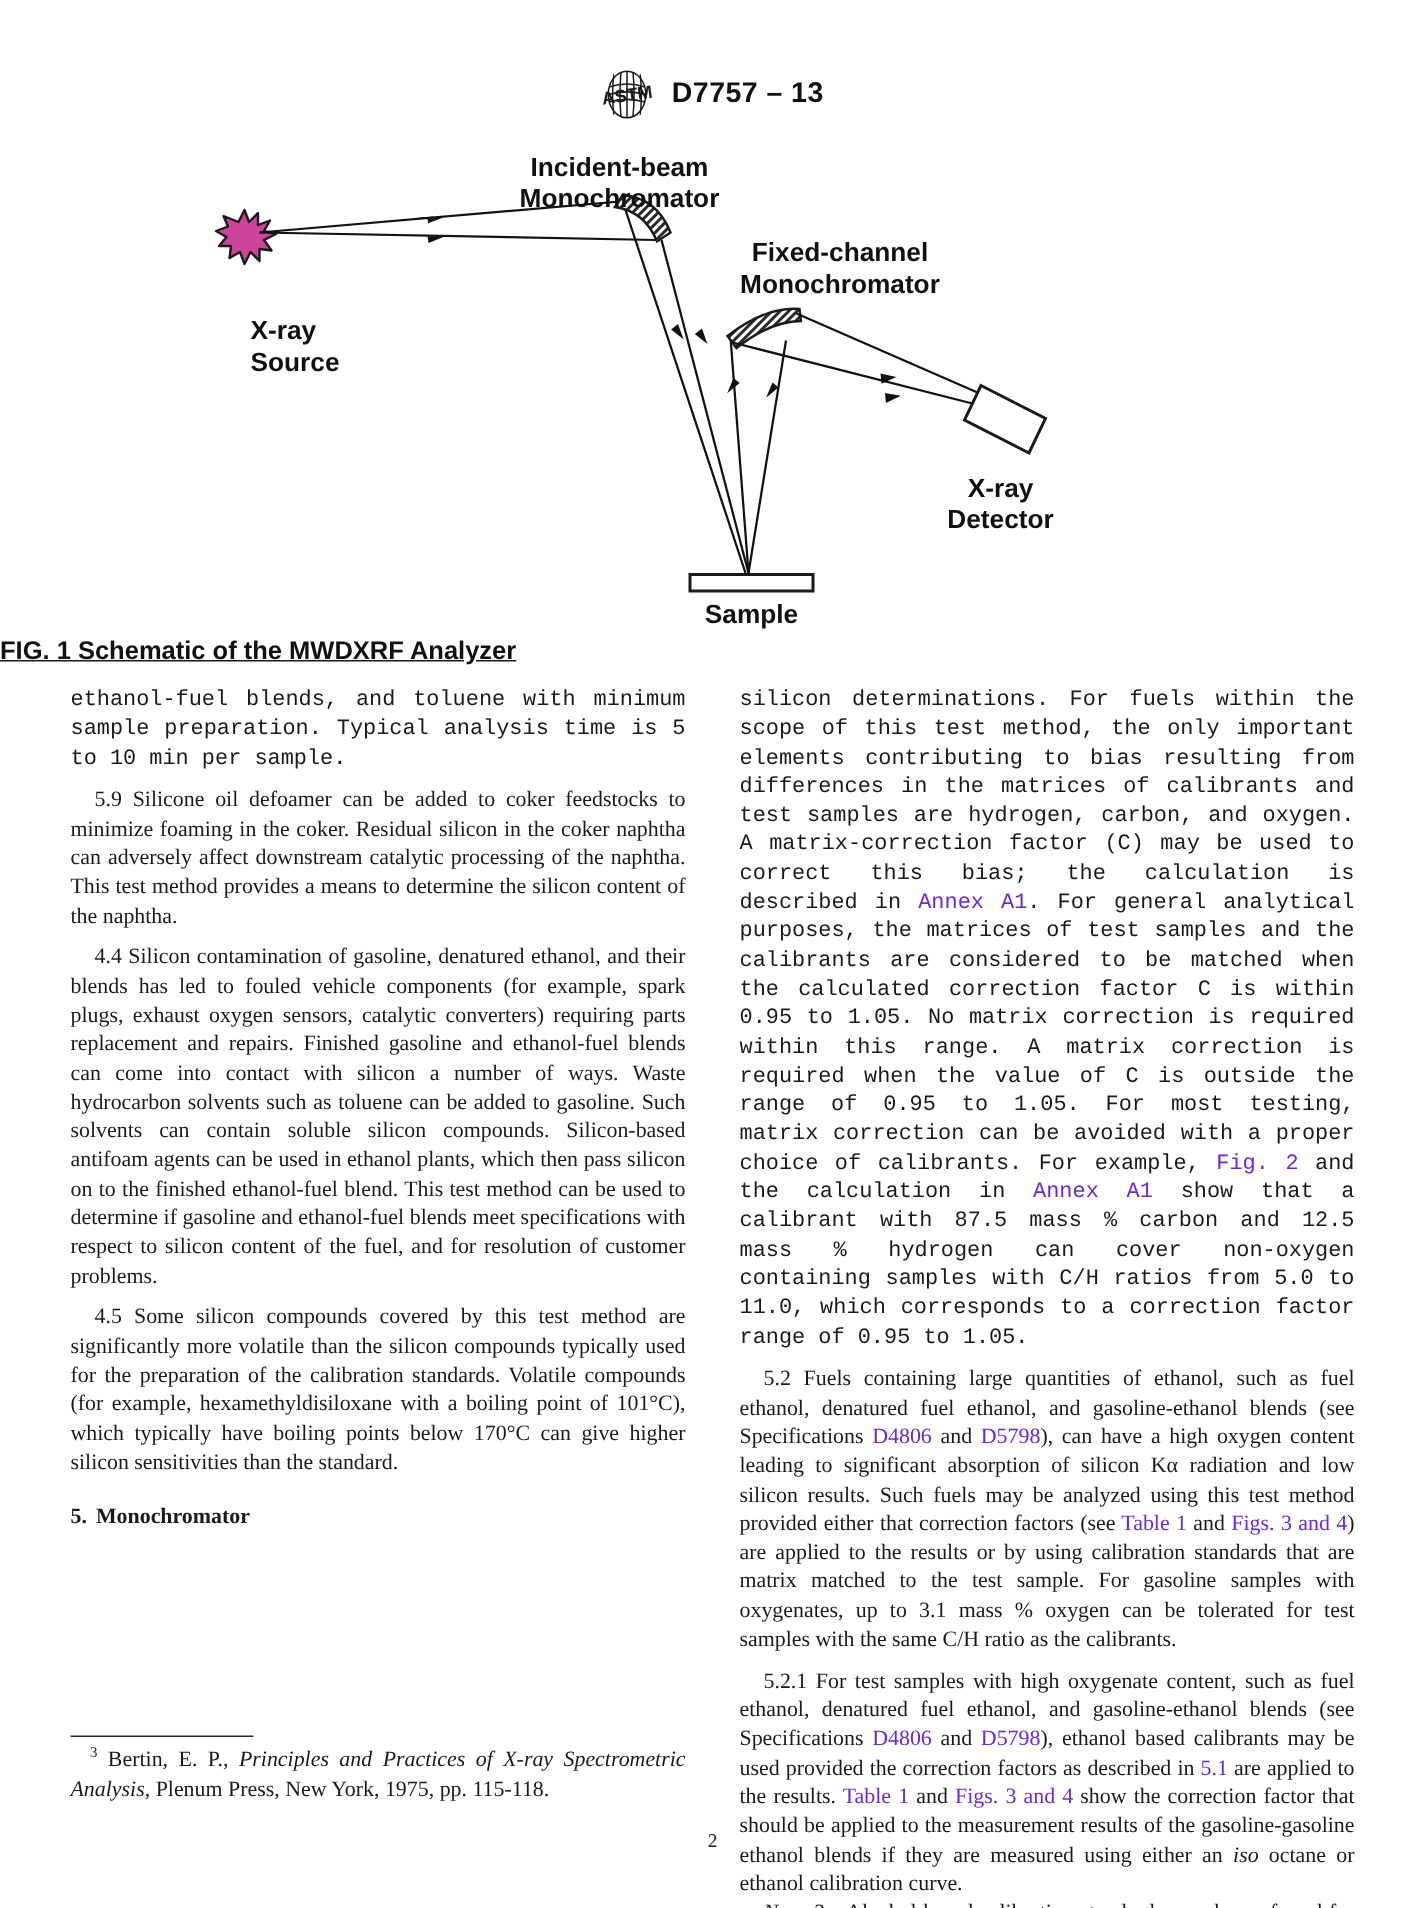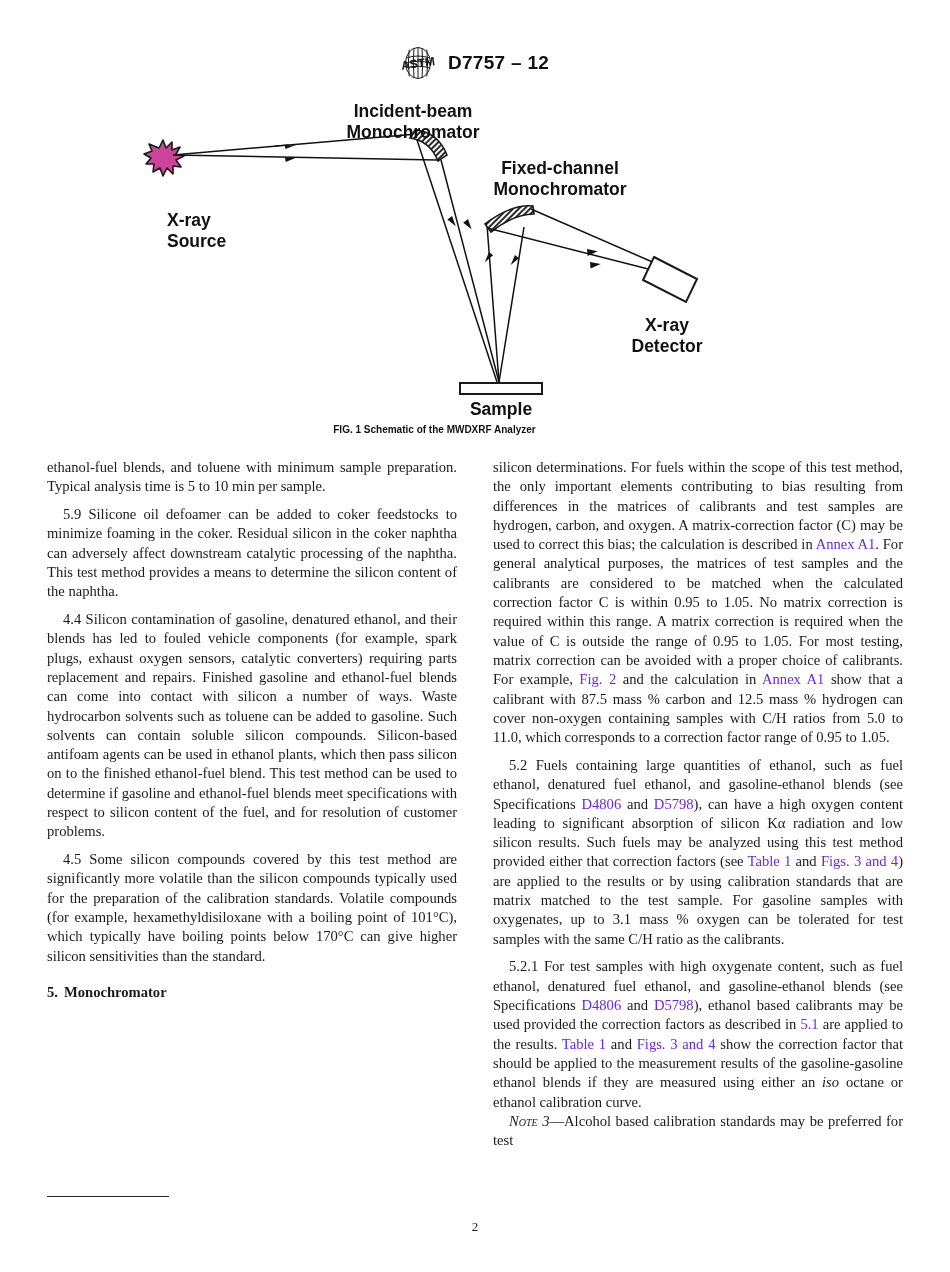--- a/index.html
+++ b/index.html
@@ -39,30 +39,31 @@
     letter-spacing: 0.3px;
     color: #111;
   }
 
   
   .figure-wrap {
     position: absolute;
     top: 92px;
     left: 0;
     width: 869px;
+    text-decoration: underline;
   }
   .figure-svg {
     display: block;
     margin: 0 auto;
   }
   .fig-caption {
     font-family: "Liberation Sans", "DejaVu Sans", sans-serif;
     font-weight: bold;
-    font-size: 10px;
-    text-align: center;
+    font-size: 17px;
+    text-align: left;
     color: #111;
     margin-top: 2px;
   }
 
   
   .columns {
     position: absolute;
     top: 458px;
     left: 47px;
     width: 856px;
@@ -81,20 +82,21 @@
     text-align: justify;
     text-justify: inter-word;
     hyphens: none;
   }
   .col p.indent {
     text-indent: 16px;
     margin-top: 8.5px;
   }
   .col p.cont {
     text-indent: 0;
+    font-family: Liberation Mono, monospace;
   }
   h2.section-head {
     font-family: "Liberation Serif", "DejaVu Serif", serif;
     font-weight: bold;
     font-size: 14.6px;
     margin: 17px 0 0 0;
     line-height: 1.3;
   }
   h2.section-head .num { margin-right: 6px; }
 
@@ -159,21 +161,21 @@
         <path d="M5 22 Q17 18.5 29 22"></path>
         <path d="M8.2 3.6 Q6.6 17 8.2 30.4"></path>
         <path d="M13 2.2 Q11.6 17 13 31.8"></path>
         <path d="M17 1.6 L17 32.4"></path>
         <path d="M21 2.2 Q22.4 17 21 31.8"></path>
         <path d="M25.8 3.6 Q27.4 17 25.8 30.4"></path>
       </g>
       <text x="17" y="21.5" font-family="Liberation Sans, sans-serif" font-size="12" font-weight="bold" fill="#1a1a1a" text-anchor="middle" transform="rotate(-8 17 17)">ASTM</text>
     </svg>
   </span>
-  <span class="designation">D7757 – 12</span>
+  <span class="designation">D7757 – 13</span>
 </div>
 
 <div class="figure-wrap">
   <svg class="figure-svg" width="620" height="330" viewBox="0 0 620 330">
     <defs>
       <pattern id="hatch" width="4" height="4" patternUnits="userSpaceOnUse" patternTransform="rotate(45)">
         <rect width="4" height="4" fill="#ffffff"></rect>
         <rect width="2" height="4" fill="#2a2a2a"></rect>
       </pattern>
       <marker id="arw" markerWidth="9" markerHeight="9" refX="4.5" refY="3.2" orient="auto">
@@ -257,20 +259,21 @@
 
     <p class="indent">4.4  Silicon contamination of gasoline, denatured ethanol, and their blends has led to fouled vehicle components (for example, spark plugs, exhaust oxygen sensors, catalytic converters) requiring parts replacement and repairs. Finished gasoline and ethanol-fuel blends can come into contact with silicon a number of ways. Waste hydrocarbon solvents such as toluene can be added to gasoline. Such solvents can contain soluble silicon compounds. Silicon-based antifoam agents can be used in ethanol plants, which then pass silicon on to the finished ethanol-fuel blend. This test method can be used to determine if gasoline and ethanol-fuel blends meet specifications with respect to silicon content of the fuel, and for resolution of customer problems.</p>
 
     <p class="indent">4.5  Some silicon compounds covered by this test method are significantly more volatile than the silicon compounds typically used for the preparation of the calibration standards. Volatile compounds (for example, hexamethyldisiloxane with a boiling point of 101°C), which typically have boiling points below 170°C can give higher silicon sensitivities than the standard.</p>
 
     <h2 class="section-head"><span class="num">5.</span><span>Monochromator</span></h2>
 
 
     <div class="footnote-block">
       <div class="footnote-rule"></div>
+      <p class="footnote-text"><sup>3</sup><span> Bertin, E. P., </span><span class="ital">Principles and Practices of X-ray Spectrometric Analysis</span><span>, Plenum Press, New York, 1975, pp. 115-118.</span></p>
     </div>
   </div>
 
   <div class="col">
 
     <p class="cont"><span>silicon determinations. For fuels within the scope of this test method, the only important elements contributing to bias resulting from differences in the matrices of calibrants and test samples are hydrogen, carbon, and oxygen. A matrix-correction factor (C) may be used to correct this bias; the calculation is described in </span><span class="xref">Annex A1</span><span>. For general analytical purposes, the matrices of test samples and the calibrants are considered to be matched when the calculated correction factor C is within 0.95 to 1.05. No matrix correction is required within this range. A matrix correction is required when the value of C is outside the range of 0.95 to 1.05. For most testing, matrix correction can be avoided with a proper choice of calibrants. For example, </span><span class="xref">Fig. 2</span><span> and the calculation in </span><span class="xref">Annex A1</span><span> show that a calibrant with 87.5 mass % carbon and 12.5 mass % hydrogen can cover non-oxygen containing samples with C/H ratios from 5.0 to 11.0, which corresponds to a correction factor range of 0.95 to 1.05.</span></p>
 
     <p class="indent"><span>5.2  Fuels containing large quantities of ethanol, such as fuel ethanol, denatured fuel ethanol, and gasoline-ethanol blends (see Specifications </span><span class="xref">D4806</span><span> and </span><span class="xref">D5798</span><span>), can have a high oxygen content leading to significant absorption of silicon Kα radiation and low silicon results. Such fuels may be analyzed using this test method provided either that correction factors (see </span><span class="xref">Table 1</span><span> and </span><span class="xref">Figs. 3 and 4</span><span>) are applied to the results or by using calibration standards that are matrix matched to the test sample. For gasoline samples with oxygenates, up to 3.1 mass % oxygen can be tolerated for test samples with the same C/H ratio as the calibrants.</span></p>
 
     <p class="indent"><span>5.2.1  For test samples with high oxygenate content, such as fuel ethanol, denatured fuel ethanol, and gasoline-ethanol blends (see Specifications </span><span class="xref">D4806</span><span> and </span><span class="xref">D5798</span><span>), ethanol based calibrants may be used provided the correction factors as described in </span><span class="xref">5.1</span><span> are applied to the results. </span><span class="xref">Table 1</span><span> and </span><span class="xref">Figs. 3 and 4</span><span> show the correction factor that should be applied to the measurement results of the gasoline-gasoline ethanol blends if they are measured using either an </span><span class="ital">iso</span><span> octane or ethanol calibration curve.</span></p>

